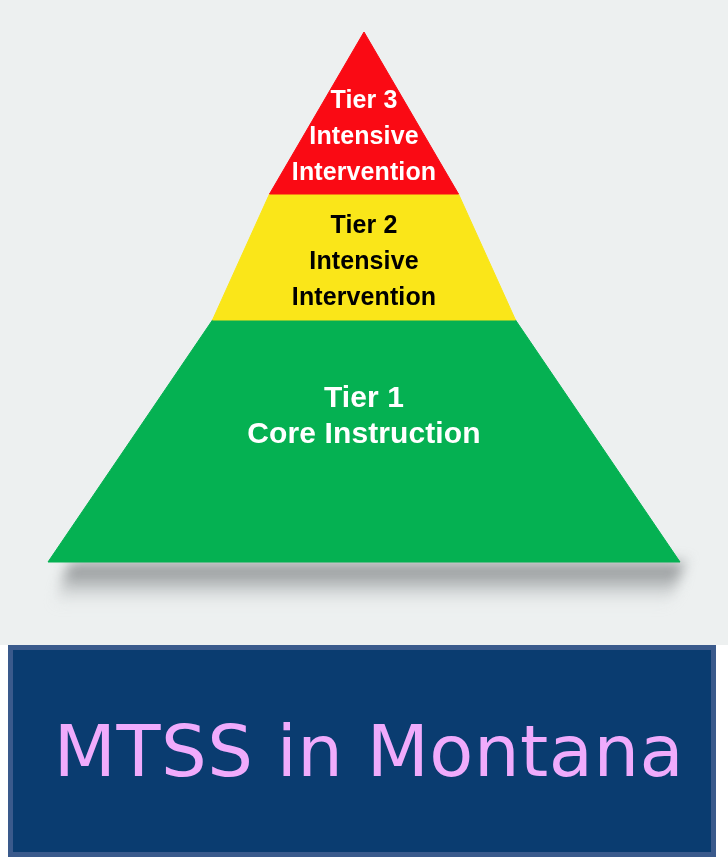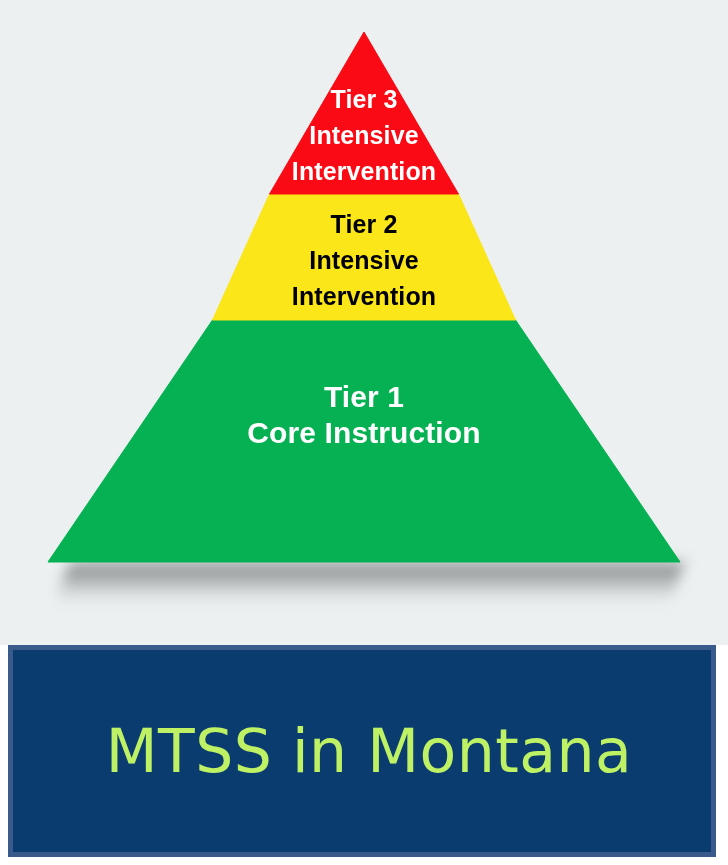--- a/index.html
+++ b/index.html
@@ -111,22 +111,22 @@
     width: 708px;
     height: 212px;
     background: #0a3c70;
     border: 5px solid #3a5a8c;
     box-sizing: border-box;
     display: flex;
     align-items: center;
     justify-content: center;
   }
   .banner-title {
-    color: #bef264;
-    font-size: 60px;
+    color: #f0abfc;
+    font-size: 72px;
     font-weight: normal;
     letter-spacing: 0.5px;
     line-height: 1;
     white-space: nowrap;
     font-family: "DejaVu Sans", sans-serif;
     margin-left: 14px;
     -webkit-font-smoothing: antialiased;
   }
 </style>
 </head>

